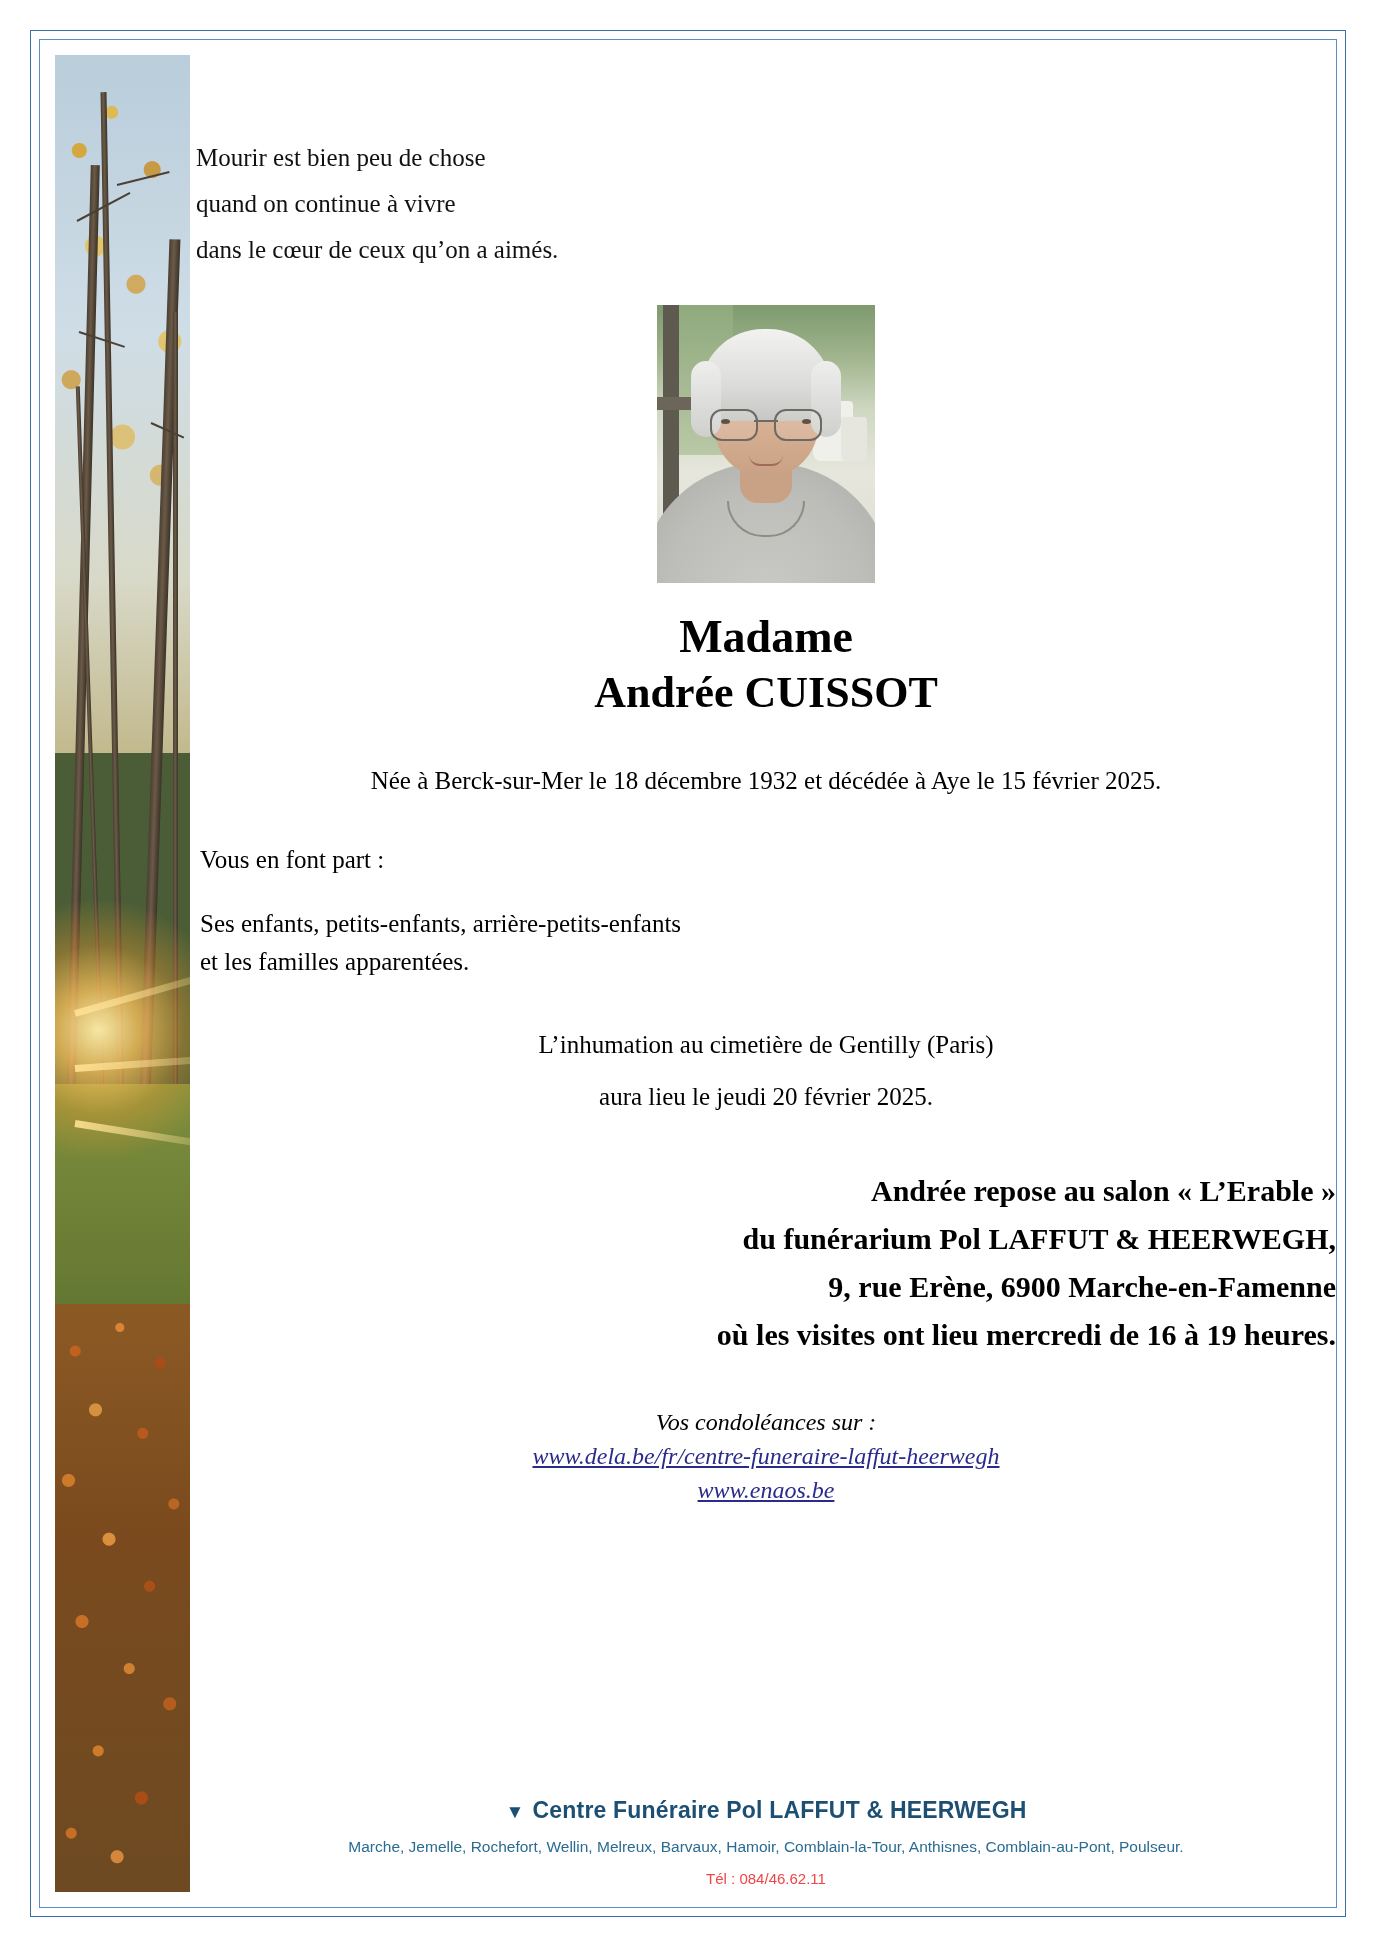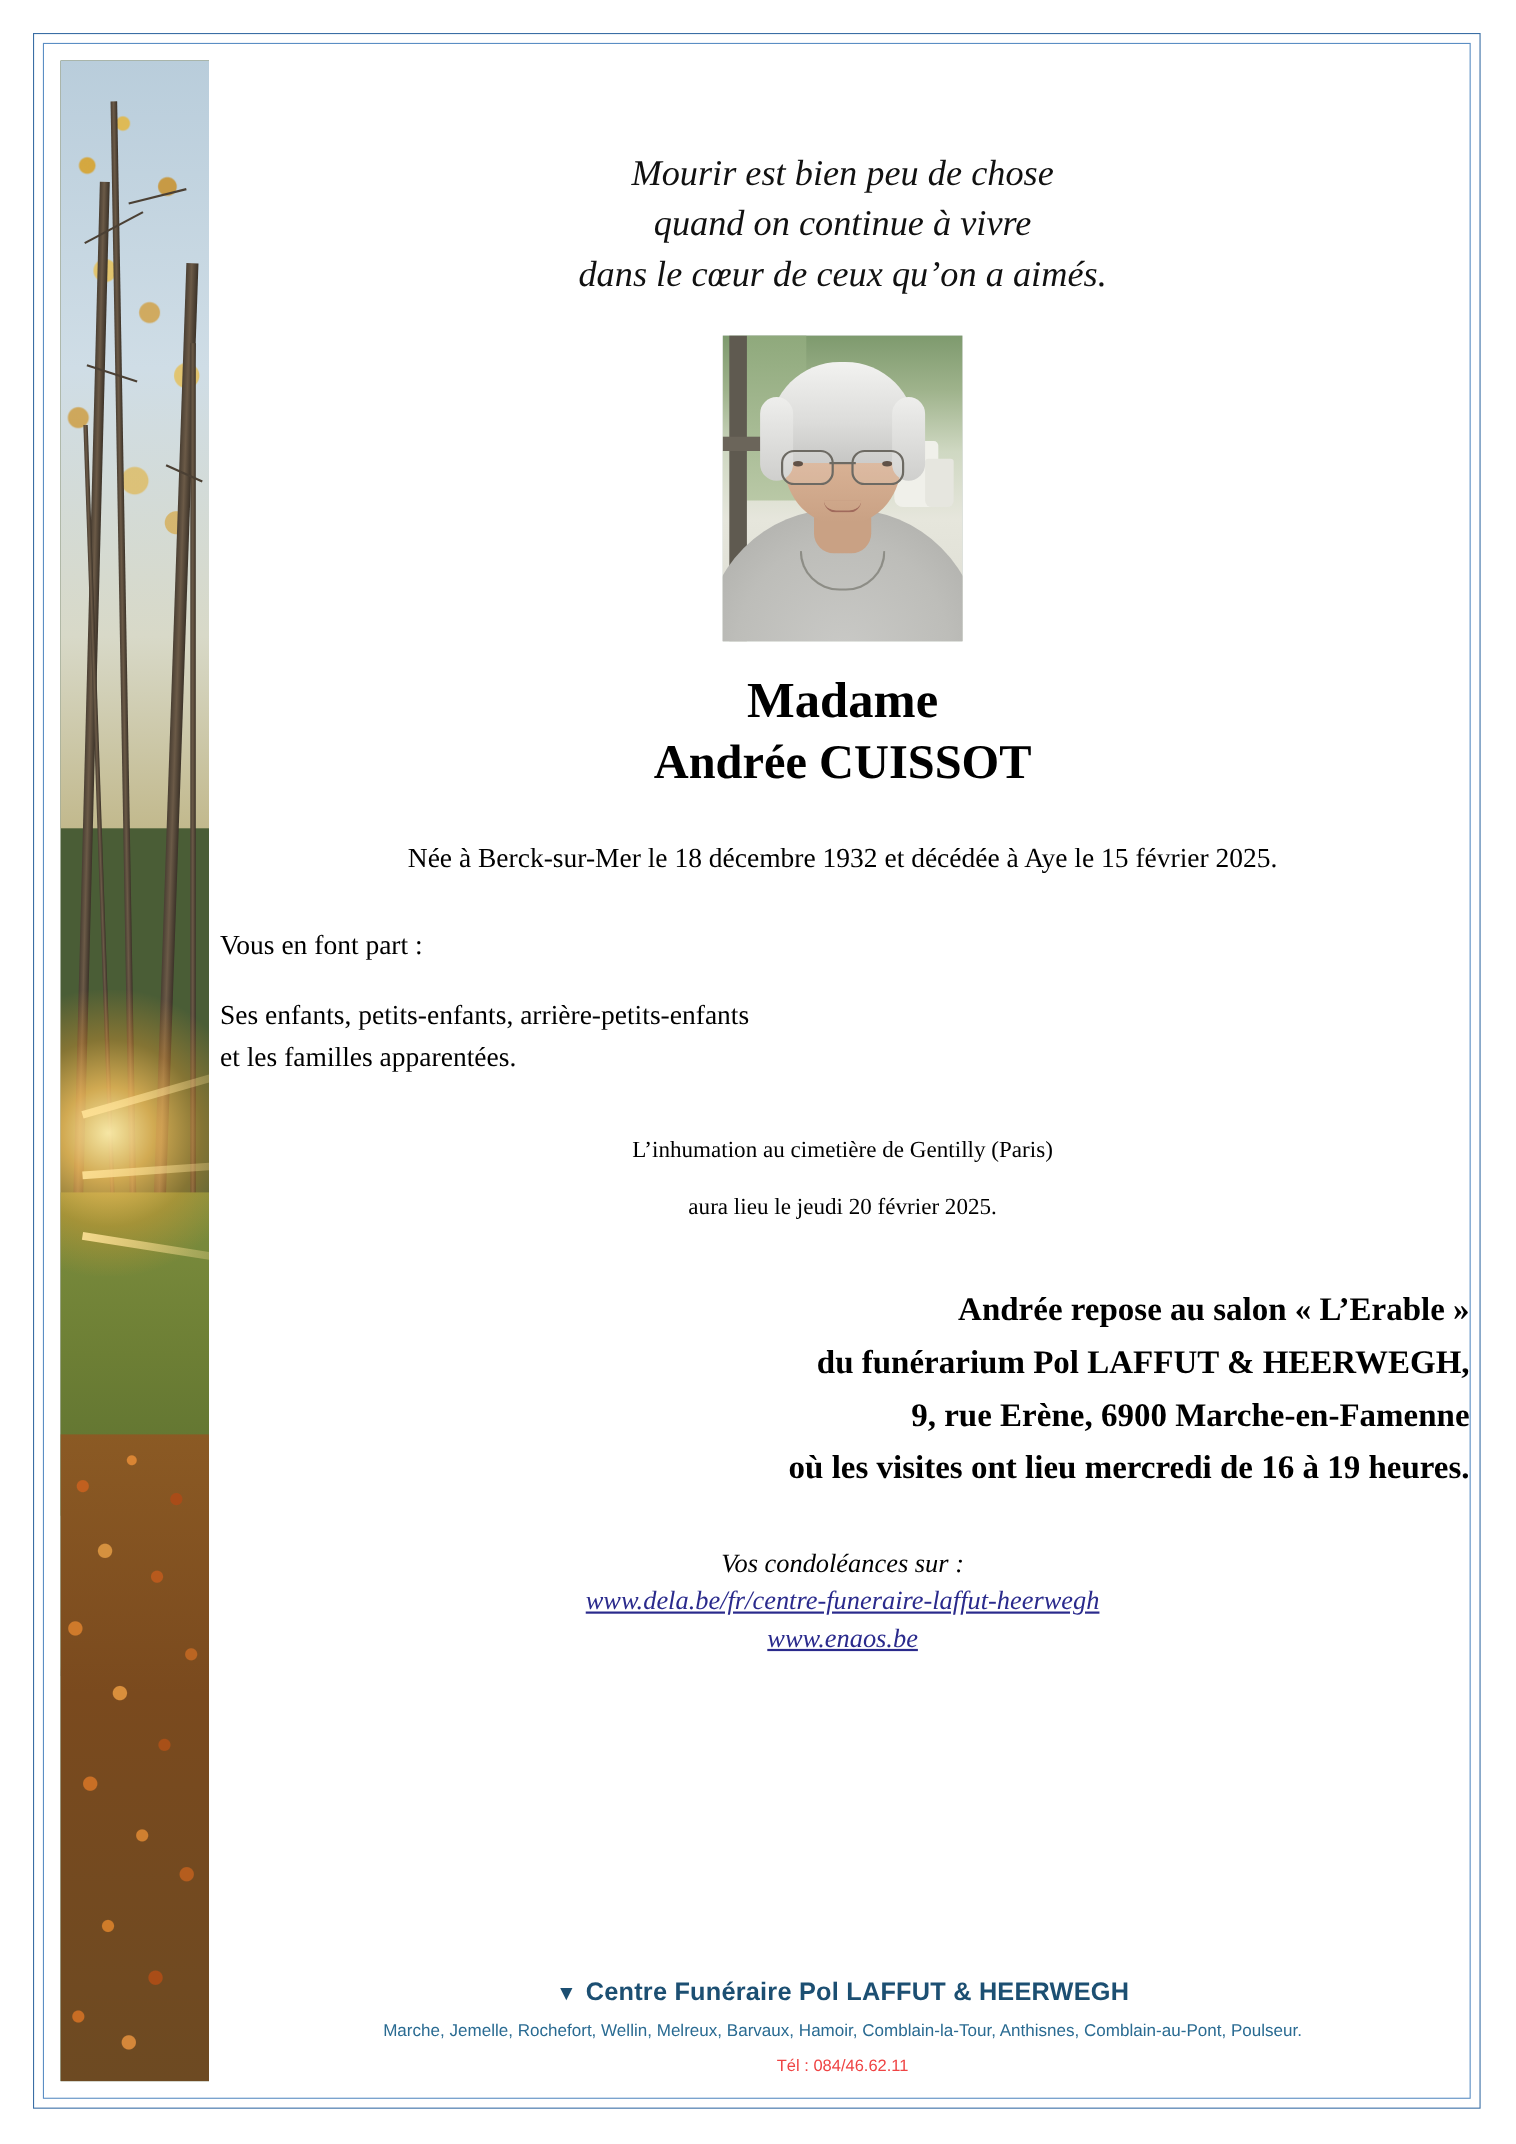--- a/index.html
+++ b/index.html
@@ -125,23 +125,21 @@
   .content {
     position: absolute;
     left: 196px;
     top: 55px;
     width: 1140px;
     height: 1837px;
   }
 
   .poem {
     margin-top: 80px;
-    text-align: center;
-    font-style: italic;
-    font-size: 33px;
+    font-size: 25px;
     line-height: 46px;
     color: #111;
   }
 
   .portrait-wrap {
     margin-top: 32px;
     display: flex;
     justify-content: center;
   }
   .portrait {
@@ -267,21 +265,21 @@
     margin-top: 46px;
     font-size: 25px;
     line-height: 38px;
     padding-left: 4px;
   }
   .para-left.tight { margin-top: 26px; }
 
   .inhumation {
     margin-top: 38px;
     text-align: center;
-    font-size: 21px;
+    font-size: 25px;
     line-height: 52px;
     font-family: Liberation Serif, serif;
   }
 
   .funeral {
     margin-top: 44px;
     text-align: right;
     font-weight: bold;
     font-size: 30px;
     line-height: 48px;

